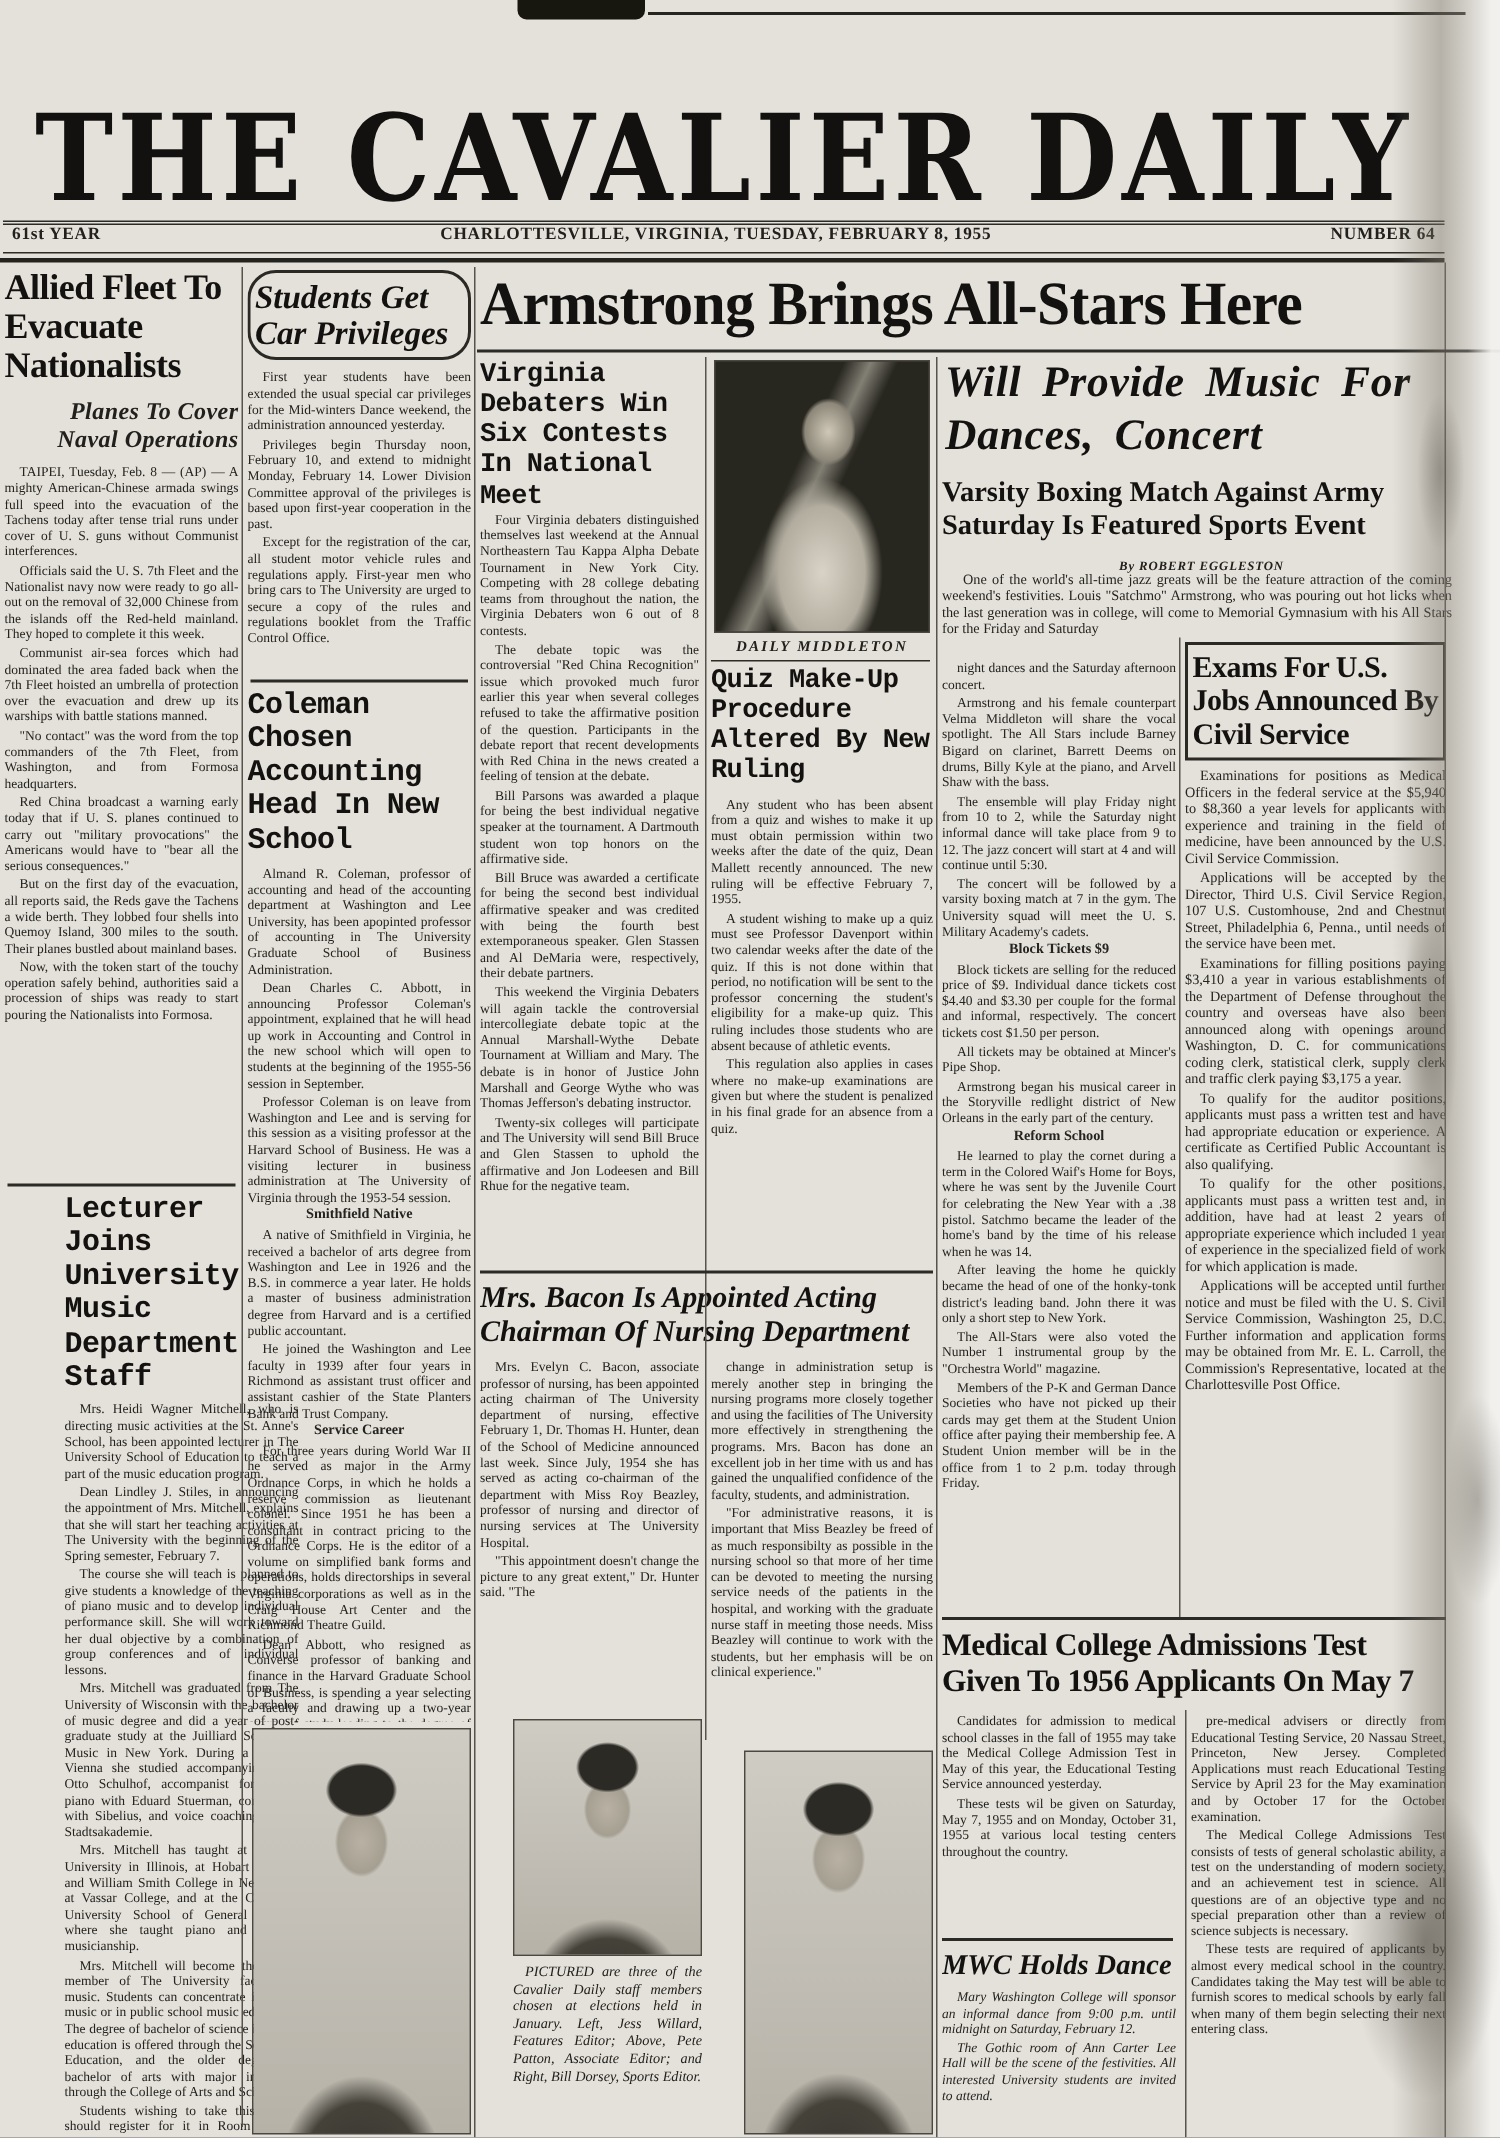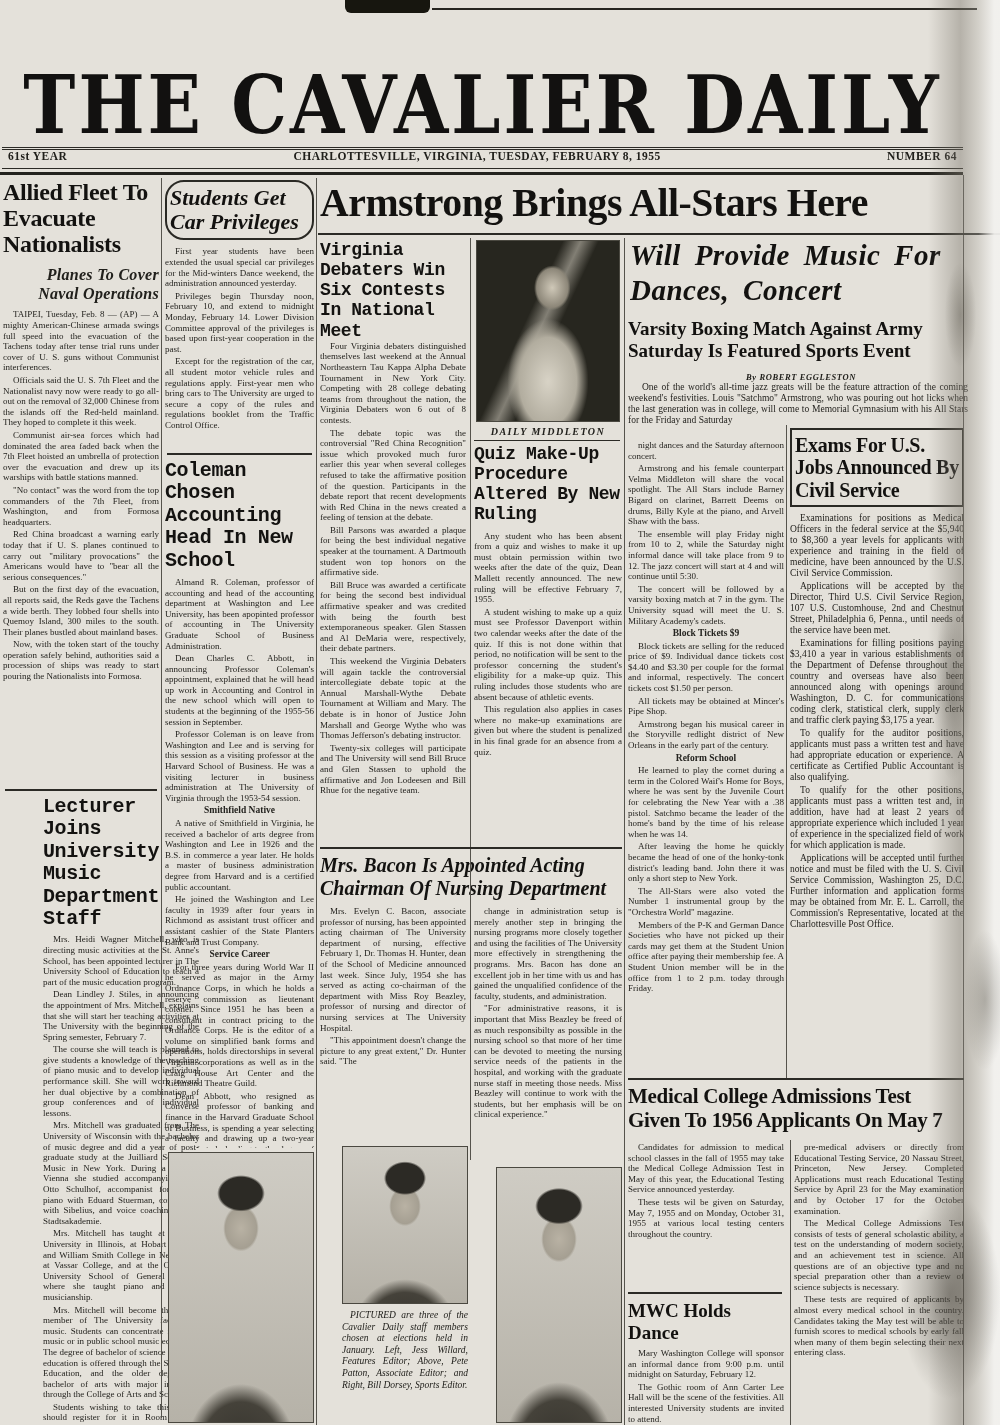--- a/index.html
+++ b/index.html
@@ -252,21 +252,21 @@
 
   <div class="hr" style="left:628px; top:1078px; width:336px; height:2px;"></div>
   <section class="col" style="left:628px; top:1084px; width:337px; height:54px;">
     <h2 class="hl" style="font-size:21px; line-height:1.15; letter-spacing:-.3px;">Medical College Admissions Test Given To 1956 Applicants On May 7</h2>
   </section>
   <section class="col body-text" style="left:628px; top:1142px; width:156px; height:146px;">
       <p>Candidates for admission to medical school classes in the fall of 1955 may take the Medical College Admission Test in May of this year, the Educational Testing Service announced yesterday.</p>
       <p>These tests wil be given on Saturday, May 7, 1955 and on Monday, October 31, 1955 at various local testing centers throughout the country.</p>
     </section>
   <div class="hr" style="left:628px; top:1292px; width:154px;"></div>
-  <section class="col" style="left:628px; top:1300px; width:156px; height:125px;">
+  <section class="col" style="left:628px; top:1300px; width:156px; height:125px;font-style:italic;">
     <h2 class="hl" style="font-size:19px;">MWC Holds Dance</h2>
     <div class="body-text" style="margin-top:4px;">
         <p>Mary Washington College will sponsor an informal dance from 9:00 p.m. until midnight on Saturday, February 12.</p>
         <p>The Gothic room of Ann Carter Lee Hall will be the scene of the festivities. All interested University students are invited to attend.</p>
       </div>
   </section>
   <section class="col body-text" style="left:794px; top:1142px; width:170px; height:283px;">
       <p>pre-medical advisers or directly from Educational Testing Service, 20 Nassau Street, Princeton, New Jersey. Completed Applications must reach Educational Testing Service by April 23 for the May examination and by October 17 for the October examination.</p>
       <p>The Medical College Admissions Test consists of tests of general scholastic ability, a test on the understanding of modern society, and an achievement test in science. All questions are of an objective type and no special preparation other than a review of science subjects is necessary.</p>
       <p>These tests are required of applicants by almost every medical school in the country. Candidates taking the May test will be able to furnish scores to medical schools by early fall when many of them begin selecting their next entering class.</p>

